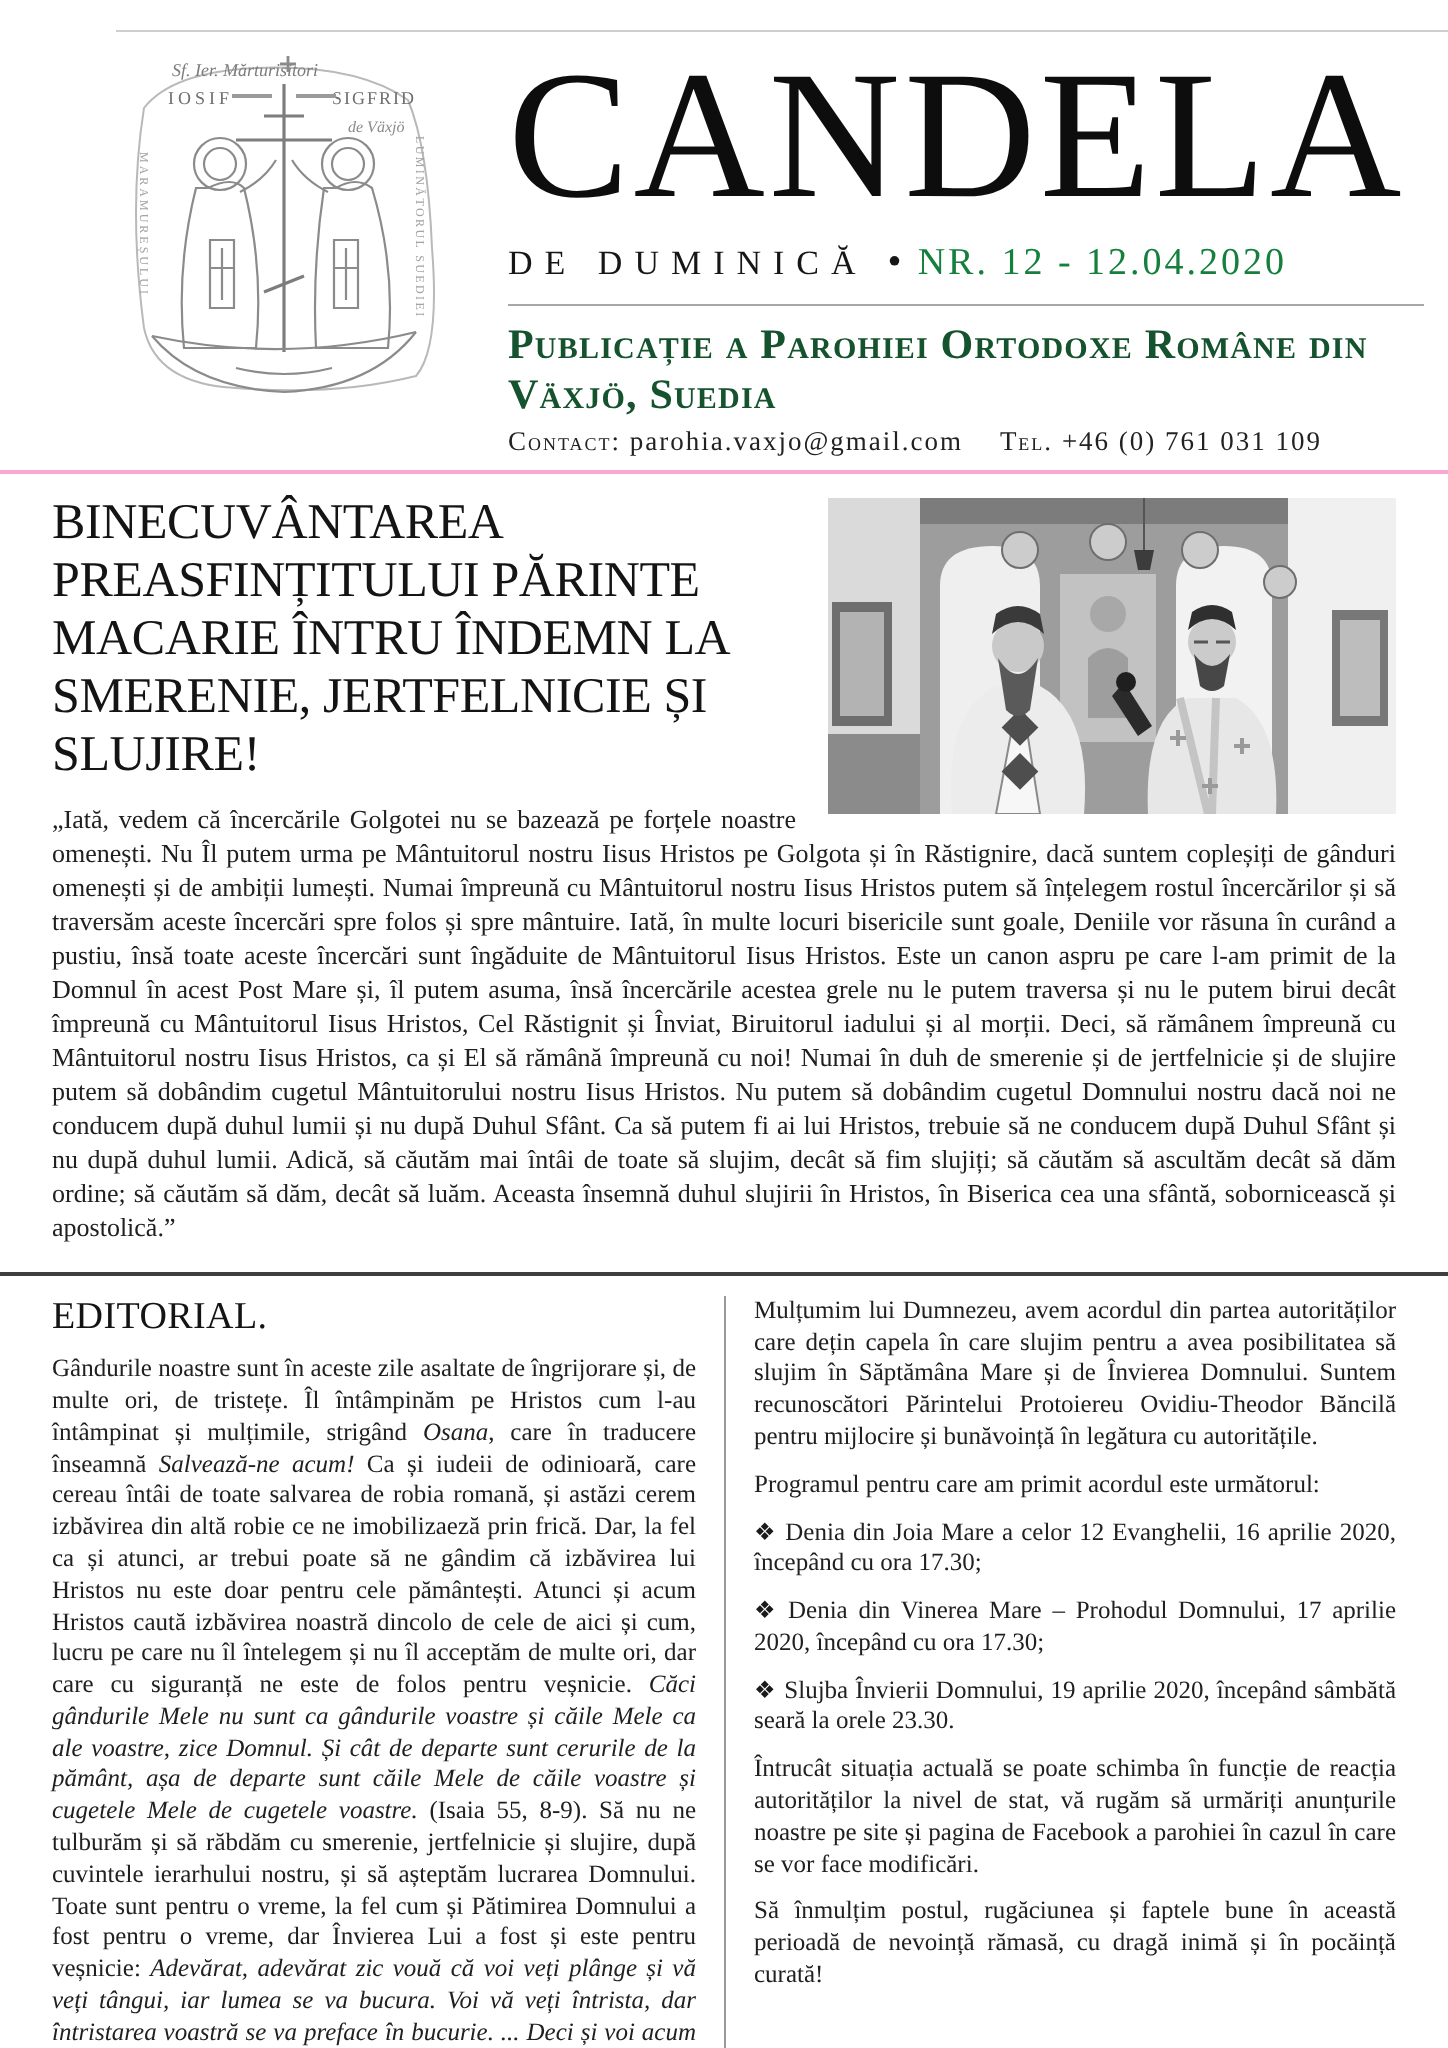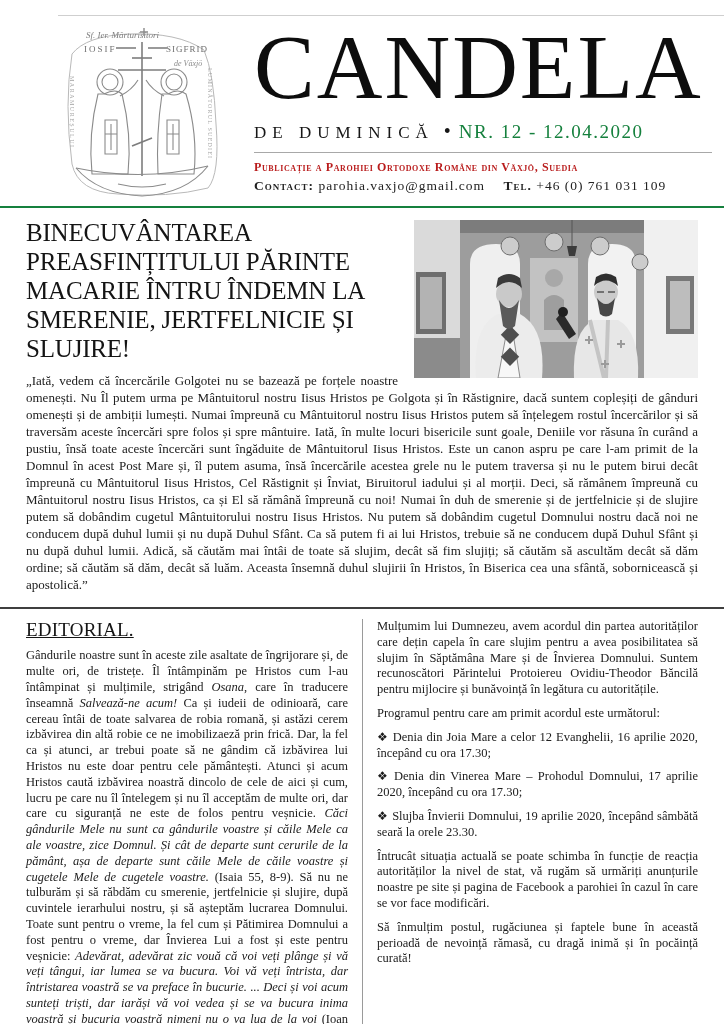--- a/index.html
+++ b/index.html
@@ -8,53 +8,53 @@
     width:724px;height:1024px;
     margin:0 auto;
     background:#ffffff;
     color:#1d1d1d;
     font-family:"Liberation Serif","DejaVu Serif",serif;
     overflow:hidden;
   }
   .top-hairline{position:absolute;top:15px;left:58px;right:0;border-top:1px solid #cfcfcf;}
 
   
-  .masthead{display:flex;align-items:flex-start;padding:24px 12px 6px 58px;border-bottom:2px solid #15803d;}
+  .masthead{display:flex;align-items:flex-start;padding:24px 12px 6px 58px;border-bottom:2px solid #f9a8d4;}
   .logo-box{width:168px;height:176px;flex:0 0 auto;}
   .mast-right{flex:1;margin-left:28px;min-width:0;}
   .paper-title{
     font-size:91px;line-height:.92;letter-spacing:2px;color:#0d0d0d;
     font-weight:400;white-space:nowrap;margin-top:2px;
   }
   .subtitle-row{display:flex;align-items:baseline;margin-top:10px;white-space:nowrap;}
   .edition{font-size:17px;letter-spacing:6px;color:#161616;}
   .mast-bullet{font-size:20px;margin:0 8px 0 10px;color:#161616;}
   .issue{font-size:19px;letter-spacing:1.5px;color:#15803d;}
   .mast-rule{border-top:1px solid #a8a8a8;margin:9px 0 7px 0;}
-  .publisher{font-variant:small-caps;font-weight:600;font-size:12px;letter-spacing:.6px;color:#b91c1c;}
+  .publisher{font-variant:small-caps;font-weight:600;font-size:21px;letter-spacing:.6px;color:#14532d;}
   .contact-line{font-size:13.5px;letter-spacing:1px;color:#222;margin-top:3px;}
-  .sc{font-variant:small-caps;font-weight:700;}
+  .sc{font-variant:small-caps;font-weight:400;}
   .contact-tel{margin-left:14px;}
 
   
   .article{padding:10px 26px 8px 26px;}
   .article-photo{float:right;width:284px;height:158px;margin:2px 0 8px 16px;background:#d9d9d9;}
   .article h1{
     font-size:25px;line-height:1.16;font-weight:500;letter-spacing:-.2px;
     margin:0 0 9px 0;color:#141414;
   }
   .article-body{font-size:13px;line-height:17px;text-align:justify;color:#202020;margin:0;}
 
   .section-rule{border-top:2px solid #3f3f3f;margin:6px 0 0 0;}
 
   
   .columns{display:flex;padding:10px 26px 0 26px;align-items:stretch;}
   .col-left{width:336px;flex:0 0 auto;padding-right:14px;box-sizing:border-box;}
   .col-right{flex:1;border-left:1px solid #9a9a9a;padding-left:14px;min-width:0;}
-  .col-h{font-size:19px;line-height:1.18;font-weight:500;letter-spacing:.2px;color:#141414;margin:0 0 7px 0;text-decoration:underline;}
+  .col-h{font-size:19px;line-height:1.18;font-weight:500;letter-spacing:.2px;color:#141414;margin:0 0 7px 0;}
   .col-text{font-size:12.5px;line-height:15.8px;text-align:justify;color:#202020;margin:0 0 8px 0;}
   .col-text i{font-style:italic;}
   .editorial-icon{float:left;width:95px;height:92px;margin:2px 11px 4px 0;background:#555;}
   .bullet-item .glyph{font-size:12px;margin-right:4px;color:#1a1a1a;}
   .hand{font-style:italic;}
 </style>
 </head>
 <body>
 
 <div class="page">

